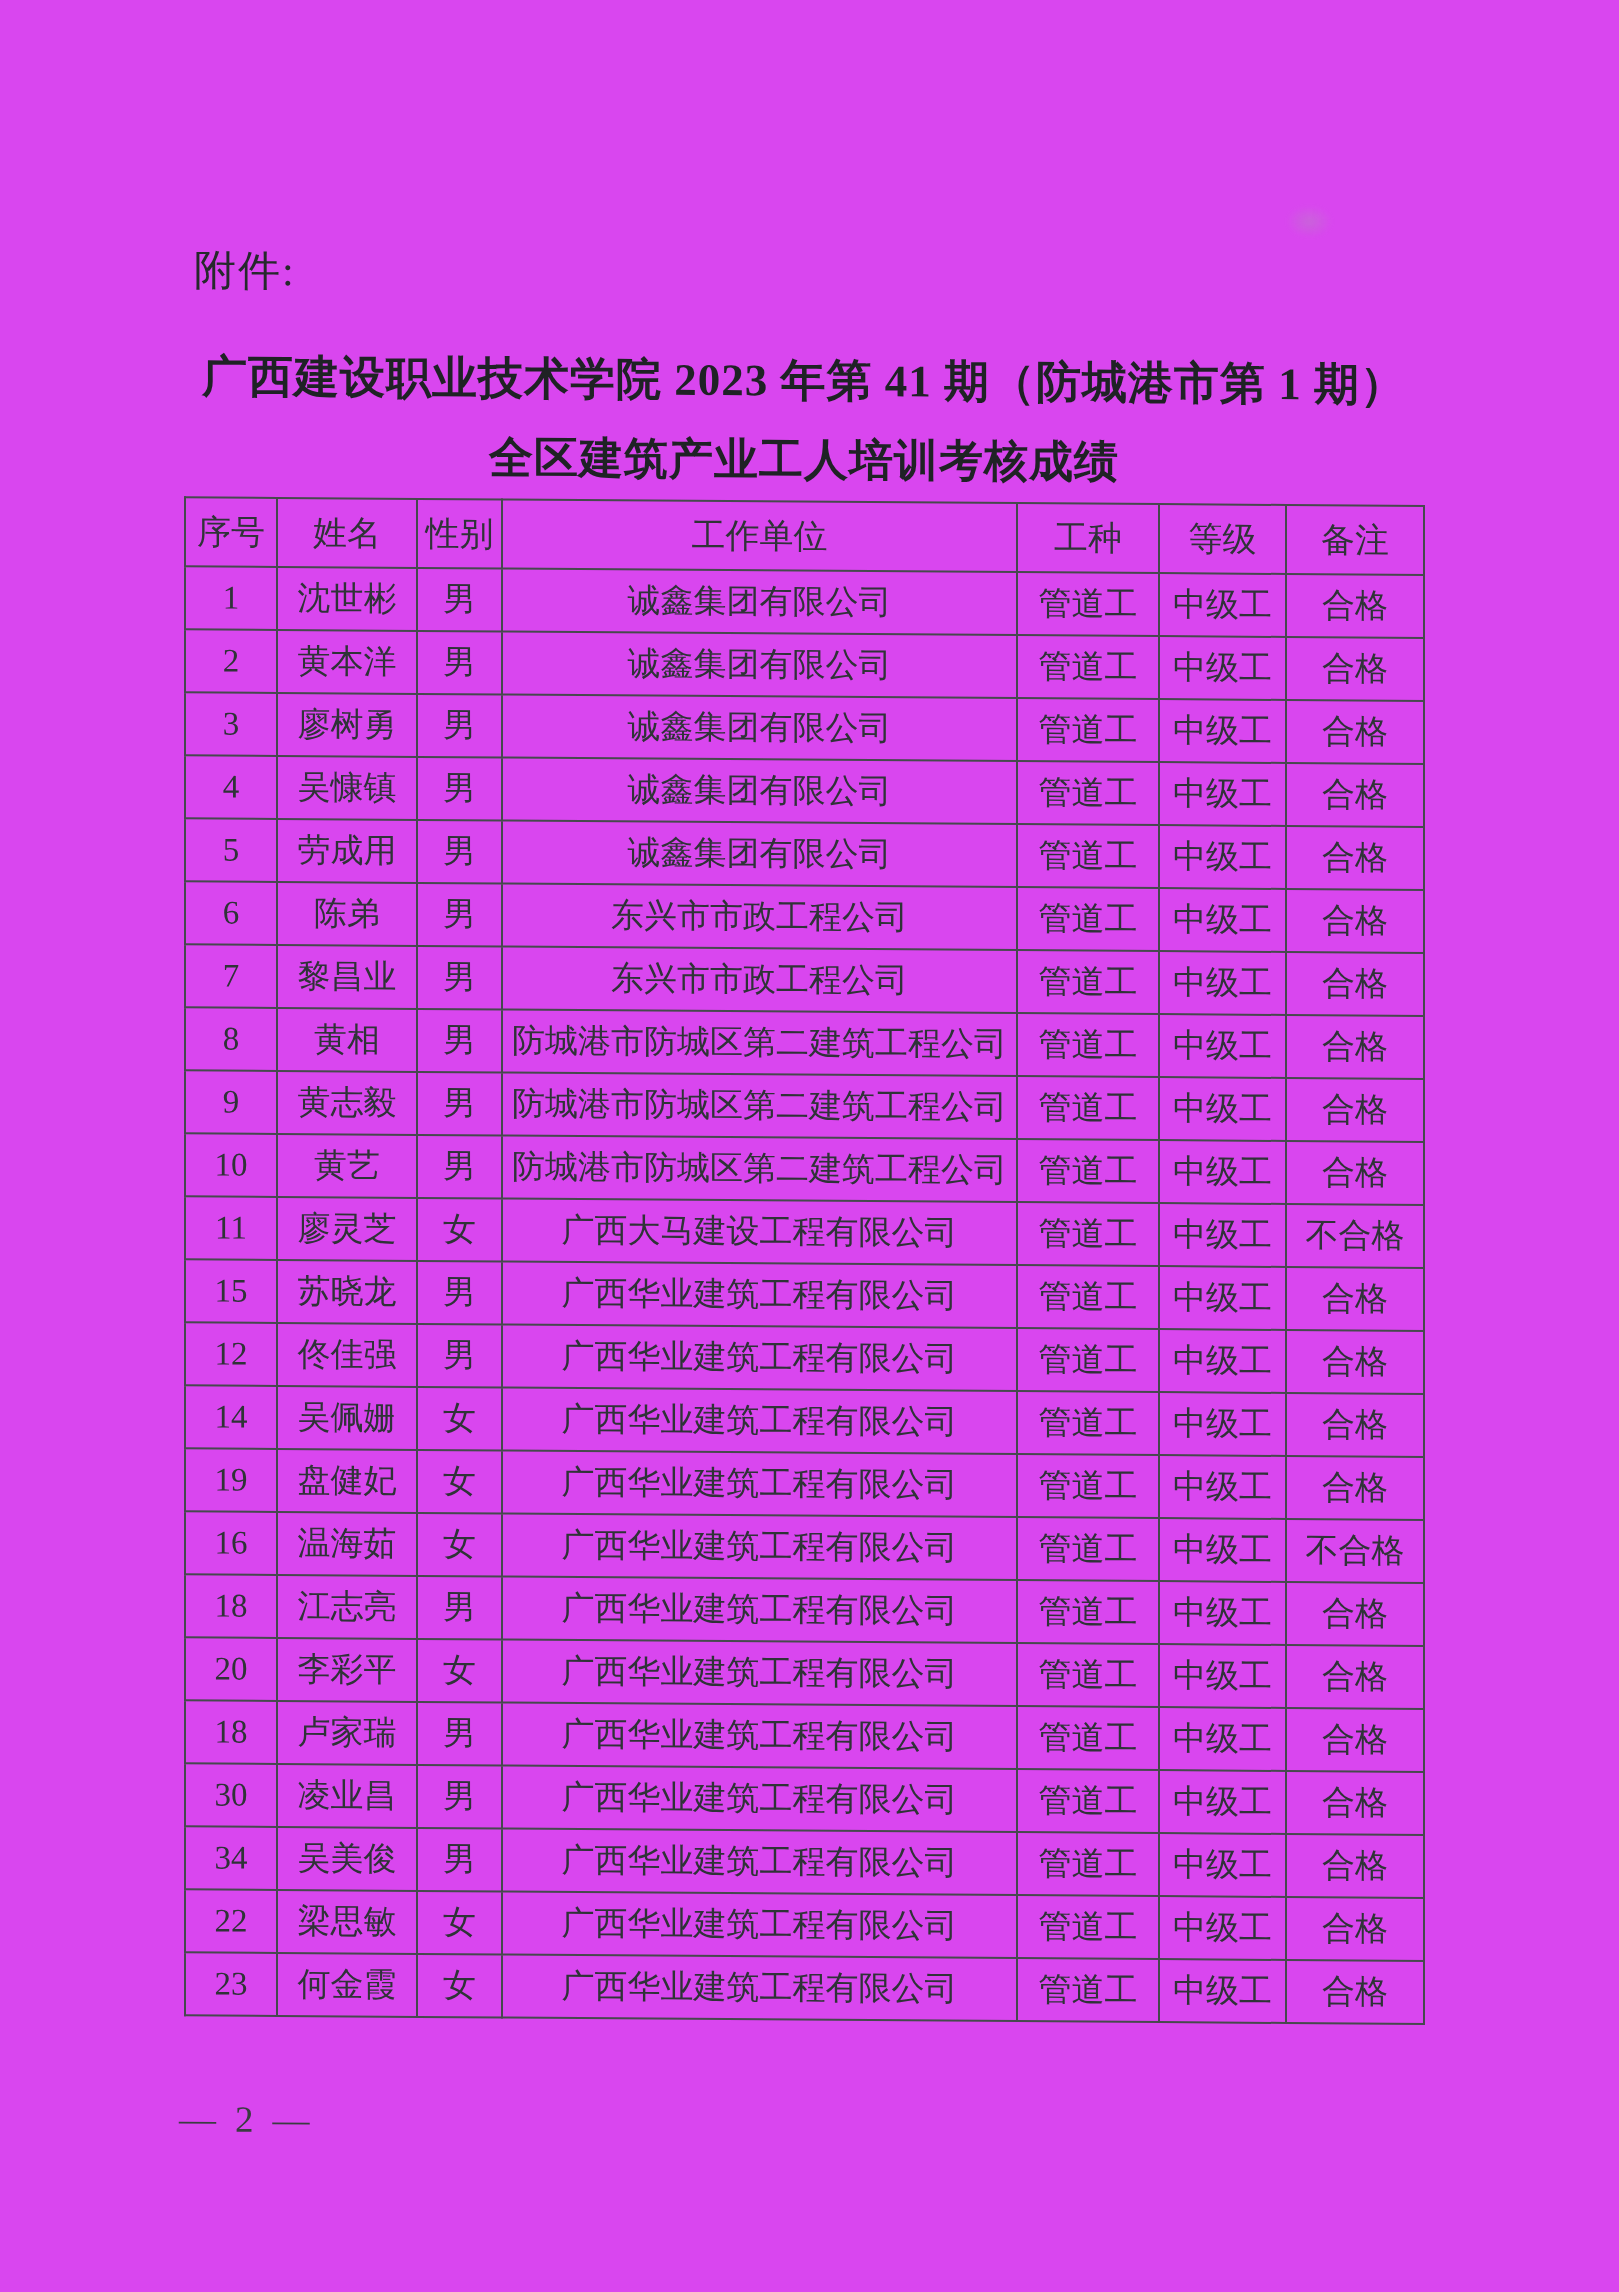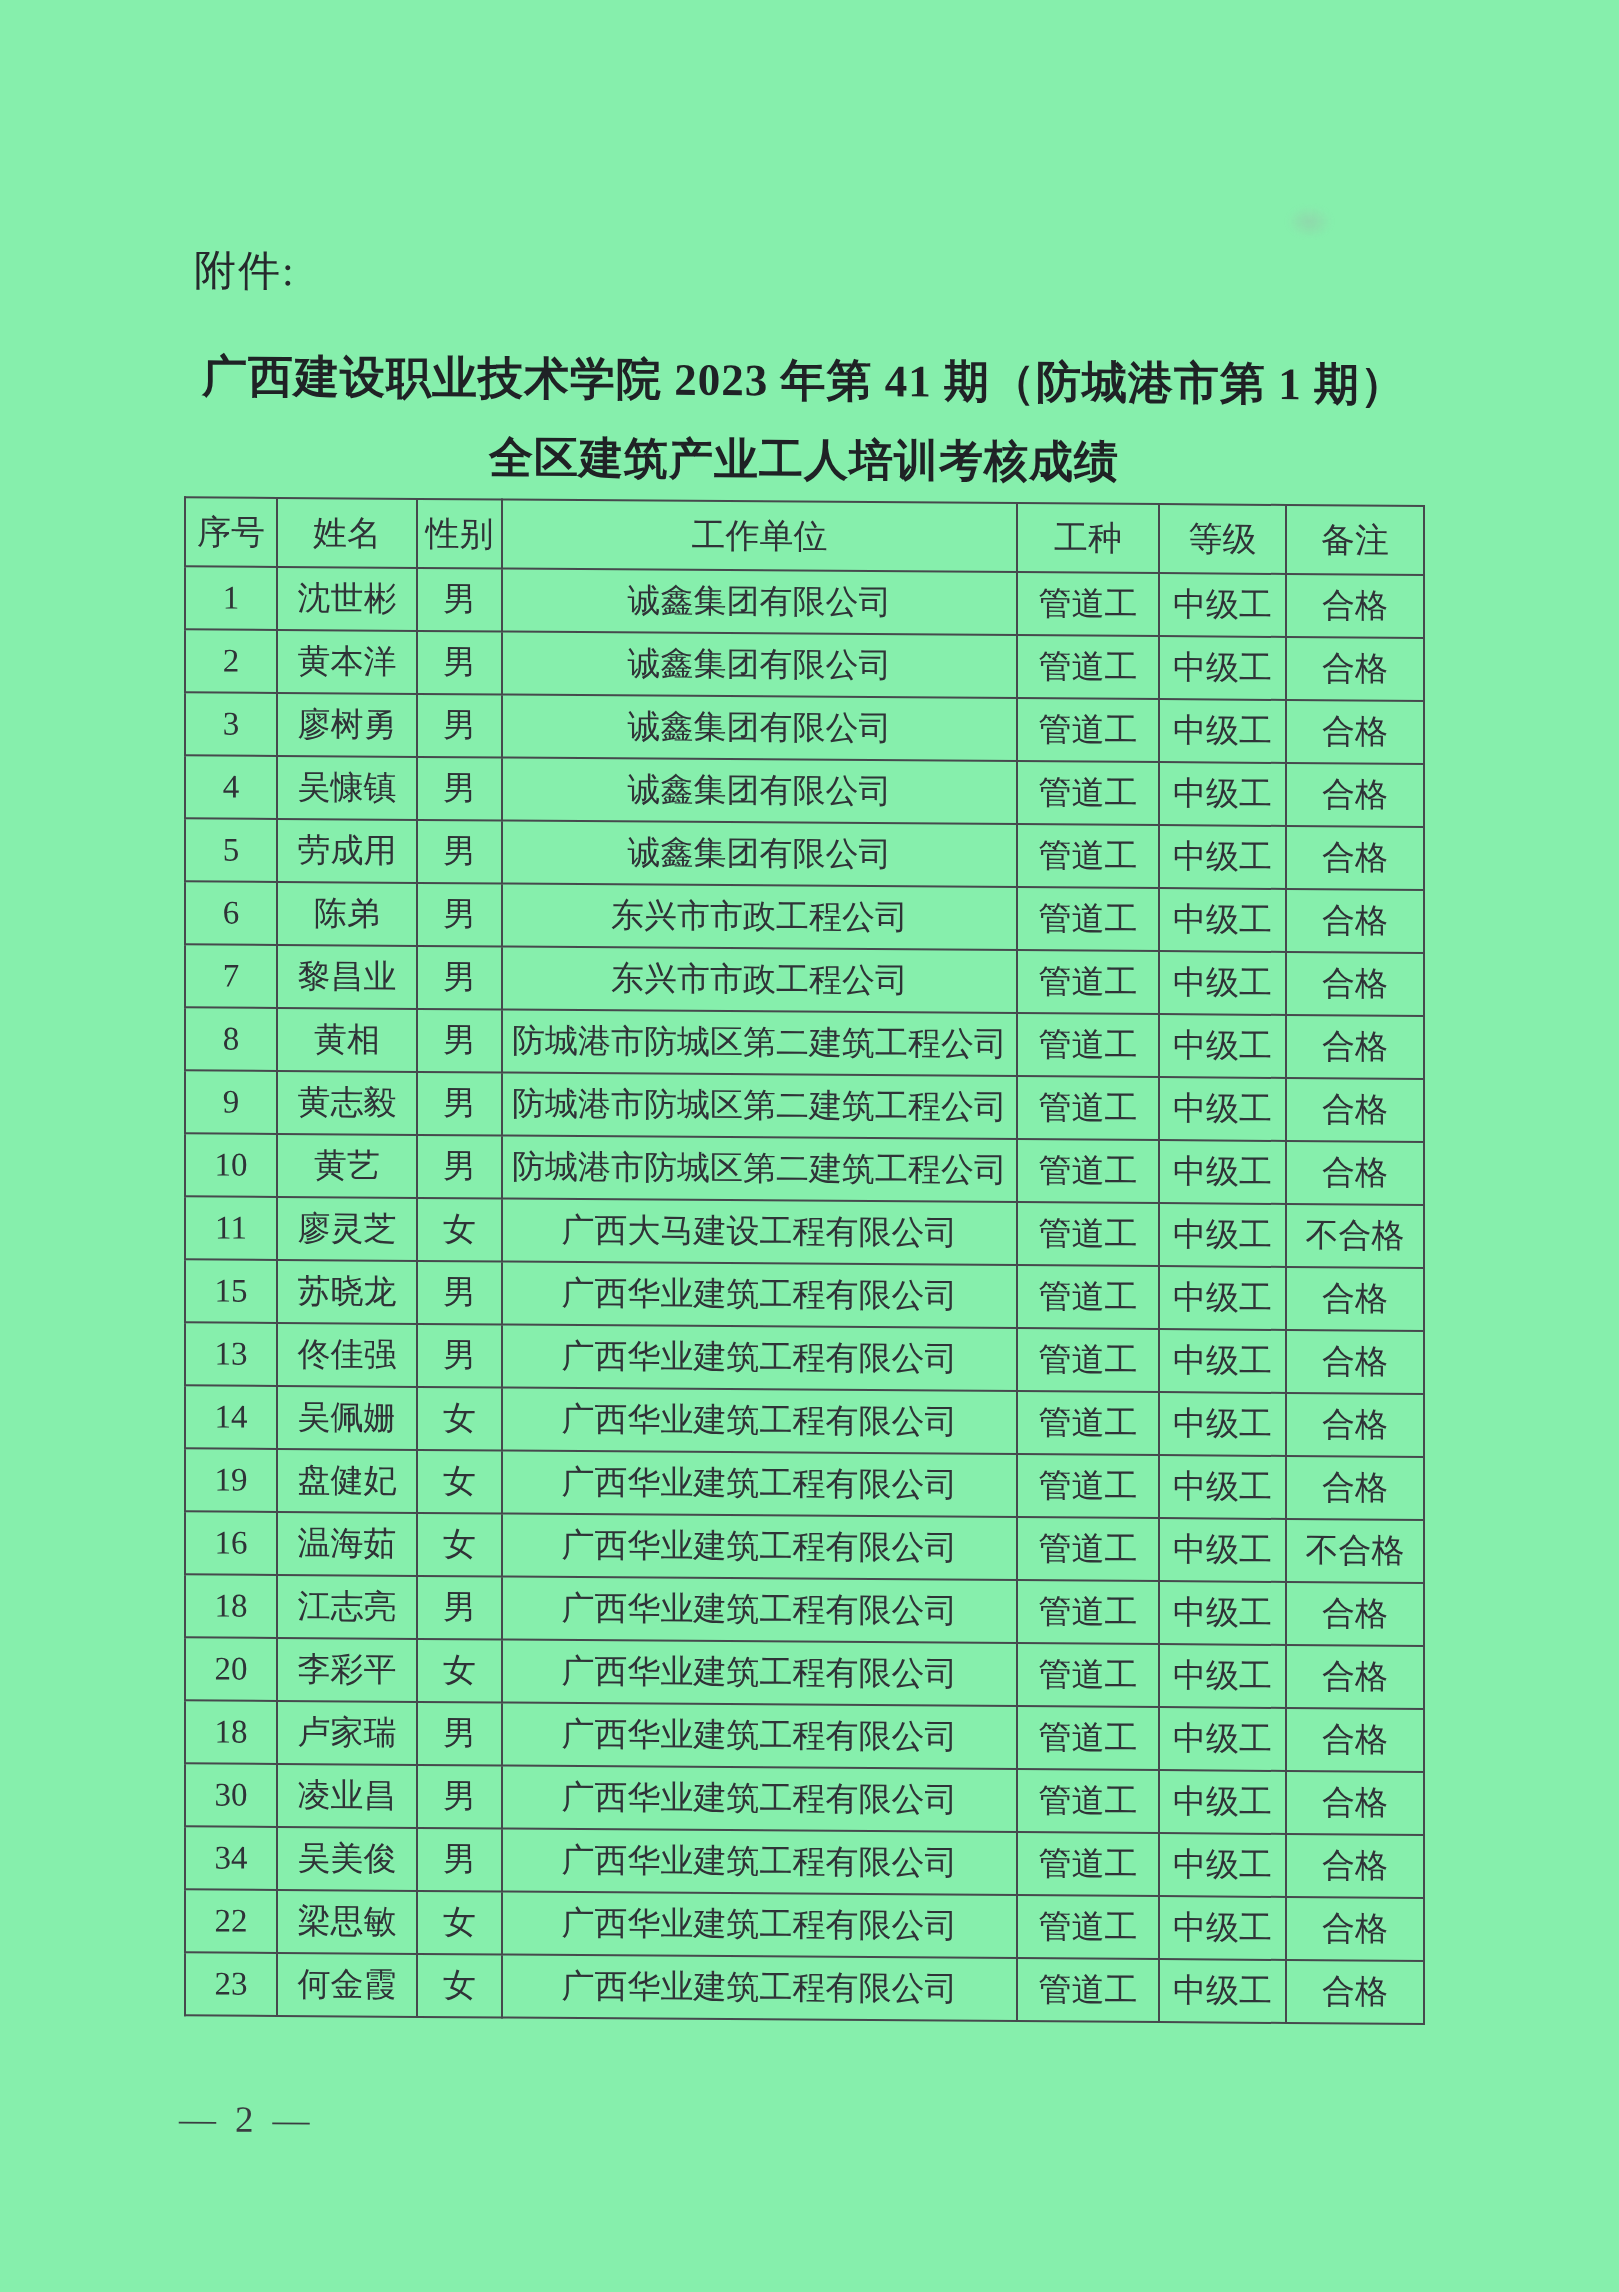--- a/index.html
+++ b/index.html
@@ -1,20 +1,20 @@
 <!DOCTYPE html>
 <html><head>
 <meta charset="utf-8">
 <style>
   html,body { margin:0; padding:0; background:#e9e9e9; }
   .page {
     position:relative;
     width:1619px; height:2293px;
     margin:0 auto;
-    background:#86efac;
+    background:#d946ef;
     overflow:hidden;
     font-family:"Liberation Serif","DejaVu Serif",serif;
     color:#2f3337;
   }
   
   .skew {
     position:absolute; inset:0;
     transform:skewY(0.4deg);
     transform-origin:0 0;
   }
@@ -196,21 +196,21 @@
           <tr>
     <td>15</td>
     <td>苏晓龙</td>
     <td>男</td>
     <td>广西华业建筑工程有限公司</td>
     <td>管道工</td>
     <td>中级工</td>
     <td>合格</td>
   </tr>
           <tr>
-    <td>13</td>
+    <td>12</td>
     <td>佟佳强</td>
     <td>男</td>
     <td>广西华业建筑工程有限公司</td>
     <td>管道工</td>
     <td>中级工</td>
     <td>合格</td>
   </tr>
           <tr>
     <td>14</td>
     <td>吴佩姗</td>

